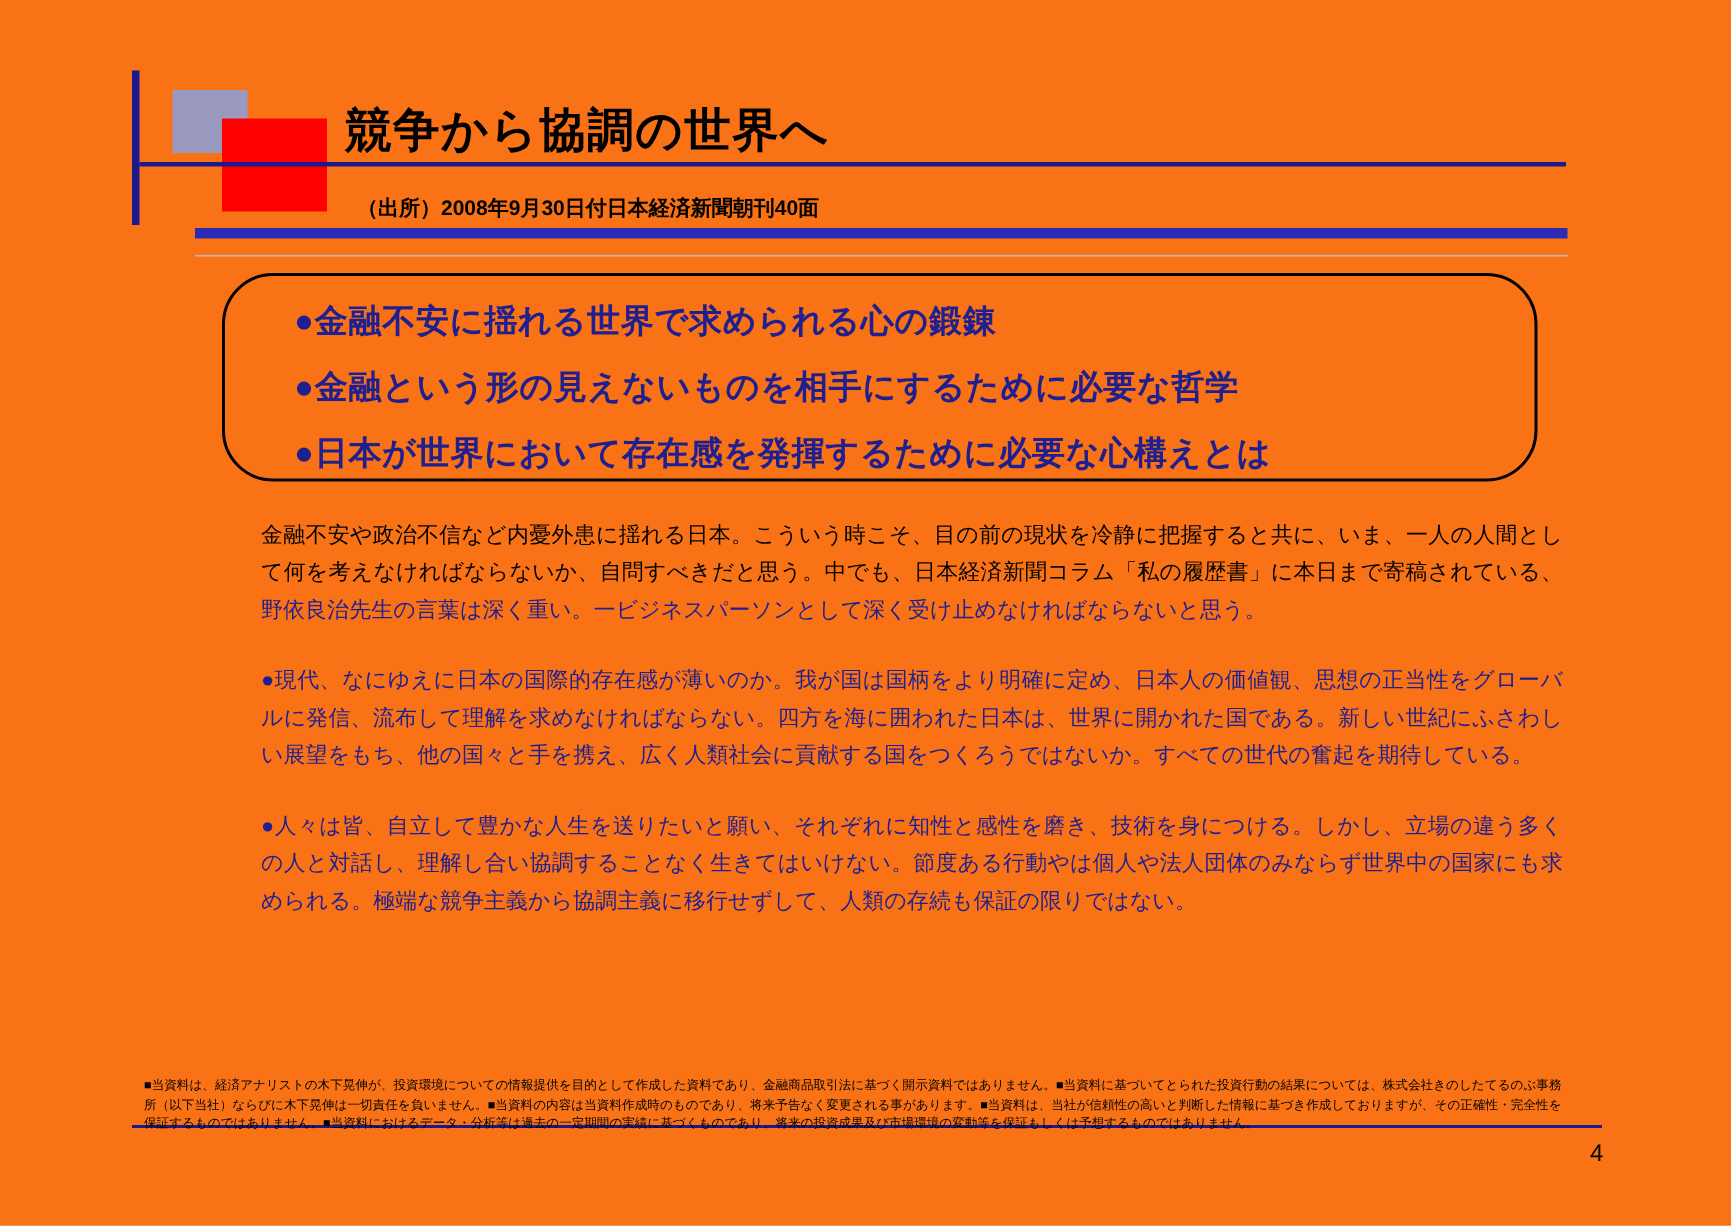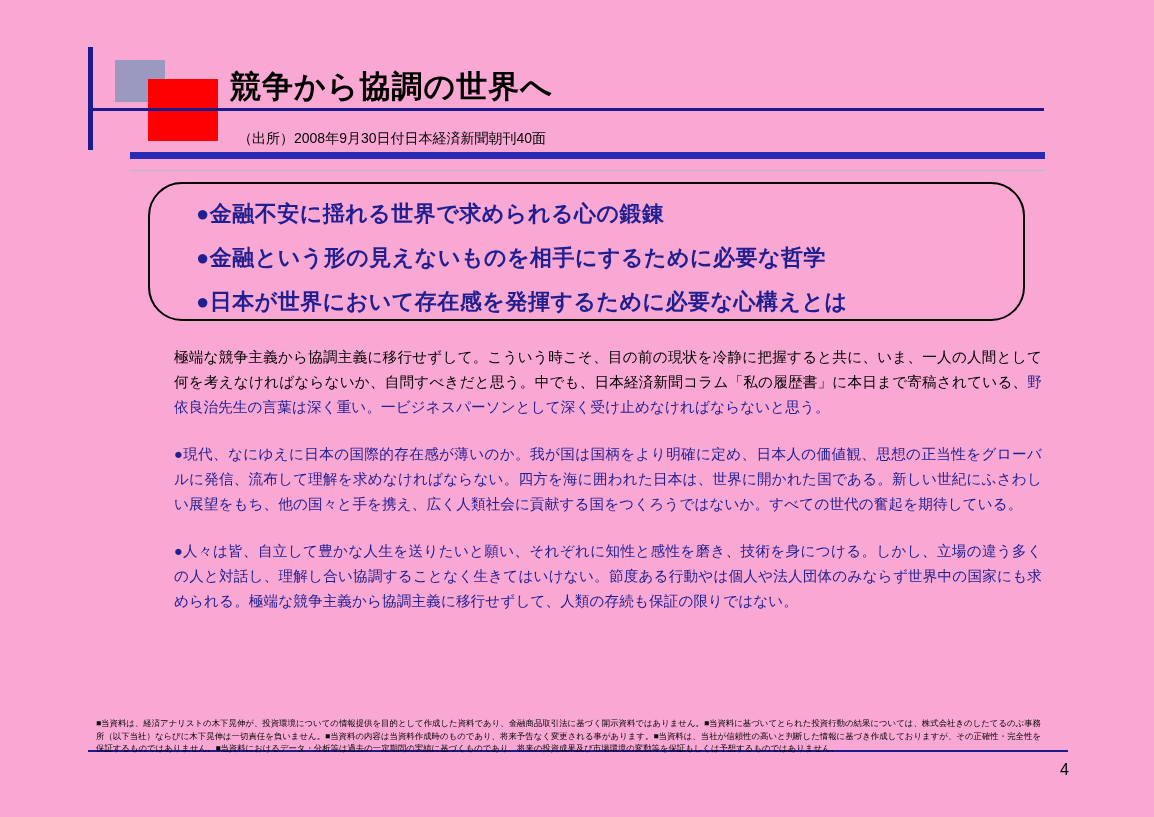--- a/index.html
+++ b/index.html
@@ -11,21 +11,21 @@
     height: 817px;
     background: #ffffff;
     font-family: "Liberation Sans", sans-serif;
     color: #000000;
     overflow: hidden;
   }
   .slide {
     position: relative;
     width: 1154px;
     height: 817px;
-    background: #f9a8d4;
+    background: #f97316;
   }
 
   
   .left-rule {
     position: absolute;
     left: 88px;
     top: 47px;
     width: 5px;
     height: 103px;
     background: #1a1a8c;
@@ -62,21 +62,21 @@
     top: 108px;
     width: 951px;
     height: 3px;
     background: #1a1a8c;
   }
   .source-line {
     position: absolute;
     left: 238px;
     top: 130px;
     font-size: 14px;
-    font-weight: normal;
+    font-weight: bold;
     color: #000000;
     white-space: nowrap;
   }
   .blue-bar {
     position: absolute;
     left: 130px;
     top: 152px;
     width: 915px;
     height: 7px;
     background: #2a2ab5;
@@ -179,21 +179,21 @@
   <div class="thin-rule"></div>
 
   <div class="callout"></div>
   <div class="callout-list">
     <div class="callout-item">●金融不安に揺れる世界で求められる心の鍛錬</div>
     <div class="callout-item">●金融という形の見えないものを相手にするために必要な哲学</div>
     <div class="callout-item">●日本が世界において存在感を発揮するために必要な心構えとは</div>
   </div>
 
   <div class="body-area">
-    <p class="para black"><span>極端な競争主義から協調主義に移行せずして。こういう時こそ、目の前の現状を冷静に把握すると共に、いま、一人の人間として何を考えなければならないか、自問すべきだと思う。中でも、日本経済新聞コラム「私の履歴書」に本日まで寄稿されている、</span><span class="blue-tail">野依良治先生の言葉は深く重い。一ビジネスパーソンとして深く受け止めなければならないと思う。</span></p>
+    <p class="para black"><span>金融不安や政治不信など内憂外患に揺れる日本。こういう時こそ、目の前の現状を冷静に把握すると共に、いま、一人の人間として何を考えなければならないか、自問すべきだと思う。中でも、日本経済新聞コラム「私の履歴書」に本日まで寄稿されている、</span><span class="blue-tail">野依良治先生の言葉は深く重い。一ビジネスパーソンとして深く受け止めなければならないと思う。</span></p>
     <p class="para blue">●現代、なにゆえに日本の国際的存在感が薄いのか。我が国は国柄をより明確に定め、日本人の価値観、思想の正当性をグローバルに発信、流布して理解を求めなければならない。四方を海に囲われた日本は、世界に開かれた国である。新しい世紀にふさわしい展望をもち、他の国々と手を携え、広く人類社会に貢献する国をつくろうではないか。すべての世代の奮起を期待している。</p>
     <p class="para blue">●人々は皆、自立して豊かな人生を送りたいと願い、それぞれに知性と感性を磨き、技術を身につける。しかし、立場の違う多くの人と対話し、理解し合い協調することなく生きてはいけない。節度ある行動やは個人や法人団体のみならず世界中の国家にも求められる。極端な競争主義から協調主義に移行せずして、人類の存続も保証の限りではない。</p>
   </div>
 
   <div class="footer-rule"></div>
   <div class="disclaimer">■当資料は、経済アナリストの木下晃伸が、投資環境についての情報提供を目的として作成した資料であり、金融商品取引法に基づく開示資料ではありません。■当資料に基づいてとられた投資行動の結果については、株式会社きのしたてるのぶ事務所（以下当社）ならびに木下晃伸は一切責任を負いません。■当資料の内容は当資料作成時のものであり、将来予告なく変更される事があります。■当資料は、当社が信頼性の高いと判断した情報に基づき作成しておりますが、その正確性・完全性を保証するものではありません。■当資料におけるデータ・分析等は過去の一定期間の実績に基づくものであり、将来の投資成果及び市場環境の変動等を保証もしくは予想するものではありません。</div>
   <div class="page-number">4</div>
 
 </div>
 

